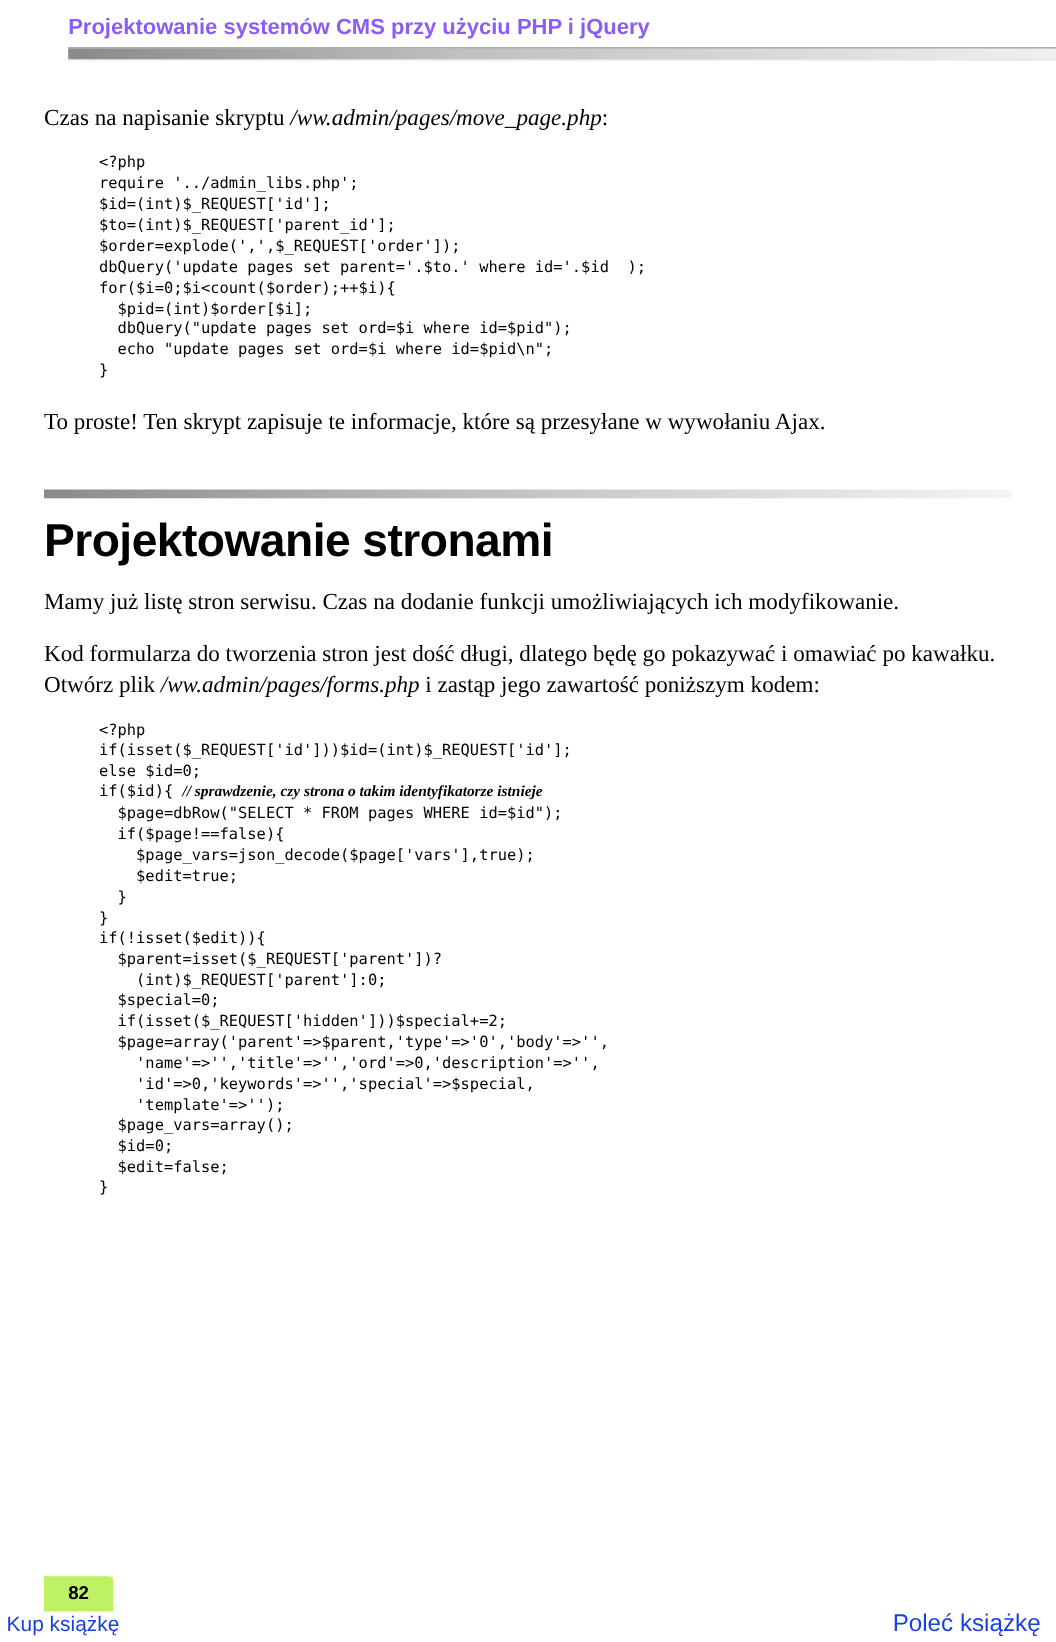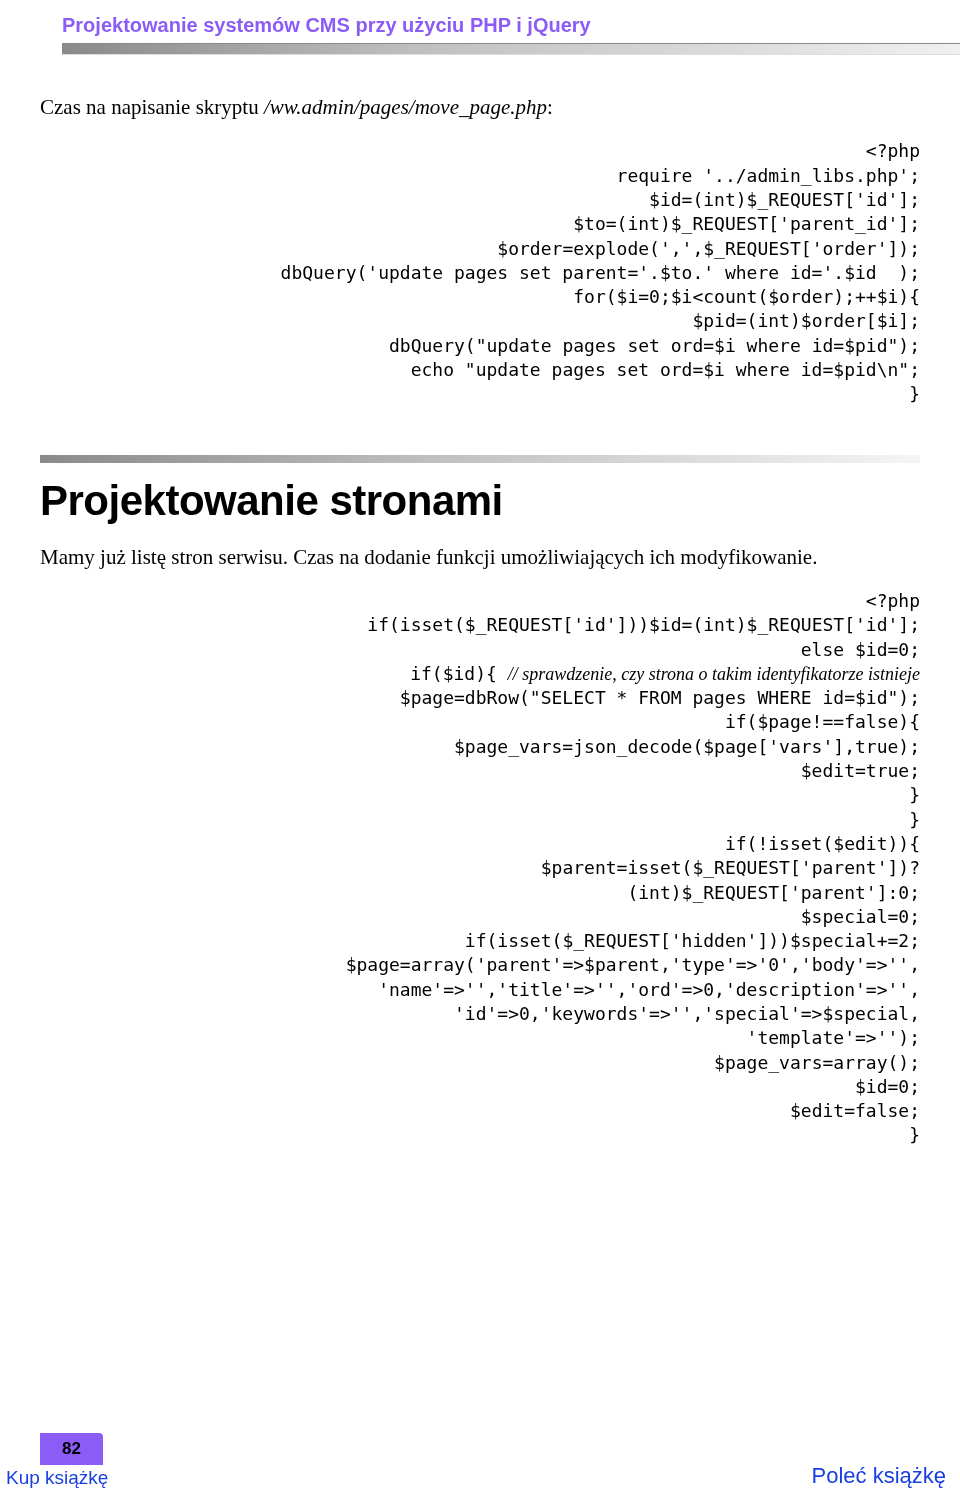--- a/index.html
+++ b/index.html
@@ -30,48 +30,47 @@
     padding:28px 40px 0 40px;
   }
   .para {
     font-size:21px;
     line-height:1.35;
     margin:0 0 18px 0;
   }
   .italic { font-style:italic;text-align:center; }
   .code-block {
     font-family: 'Lucida Console', Monaco, monospace;
-    font-size:18px;
+    font-size:14px;
     line-height:1.35;
     white-space:pre;
     margin:0 0 22px 50px;
-    text-align:right;
   }
-  .code-block .cmt { font-family: Georgia, serif; font-style:italic; }
+  .code-block .cmt { font-family: Georgia, serif; font-style:italic;font-weight:bold; }
   .section-rule {
     height:8px;
     margin:48px 0 14px 0;
     background:linear-gradient(to right, #8a8a8a 0%, #c0c0c0 45%, #f5f5f5 100%);
   }
   .section-title {
     font-family: Verdana, Arial, sans-serif;
     font-weight:bold;
     font-size:42px;
     margin:0 0 18px 0;
     letter-spacing:-0.5px;
   }
   .footer {
     position:absolute;
     left:0; right:0; bottom:0;
     height:60px;
   }
   .page-num-box {
     position:absolute;
     left:40px; bottom:28px;
-    background:#8b5cf6;
+    background:#bef264;
     padding:6px 22px 6px 22px;
     font-family: Verdana, Arial, sans-serif;
     font-weight:bold;
     font-size:17px;
     border-top-right-radius:4px;
   }
   .footer-link-left {
     position:absolute;
     left:6px; bottom:4px;
     color:#1a3fe0;
@@ -105,26 +104,30 @@
 $id=(int)$_REQUEST['id'];
 $to=(int)$_REQUEST['parent_id'];
 $order=explode(',',$_REQUEST['order']);
 dbQuery('update pages set parent='.$to.' where id='.$id  );
 for($i=0;$i&lt;count($order);++$i){
   $pid=(int)$order[$i];
   dbQuery("update pages set ord=$i where id=$pid");
   echo "update pages set ord=$i where id=$pid\n";
 }</span></div>
 
+  <p class="para">To proste! Ten skrypt zapisuje te informacje, które są przesyłane w wywołaniu Ajax.</p>
 
   <div class="section-rule"></div>
   <h1 class="section-title">Projektowanie stronami</h1>
 
   <p class="para">Mamy już listę stron serwisu. Czas na dodanie funkcji umożliwiających ich modyfikowanie.</p>
 
+  <p class="para">
+    <span>Kod formularza do tworzenia stron jest dość długi, dlatego będę go pokazywać i omawiać po kawałku. Otwórz plik </span><span class="italic">/ww.admin/pages/forms.php</span><span> i zastąp jego zawartość poniższym kodem:</span>
+  </p>
 
   <div class="code-block"><span>&lt;?php
 if(isset($_REQUEST['id']))$id=(int)$_REQUEST['id'];
 else $id=0;
 if($id){ </span><span class="cmt">// sprawdzenie, czy strona o takim identyfikatorze istnieje</span><span>
   $page=dbRow("SELECT * FROM pages WHERE id=$id");
   if($page!==false){
     $page_vars=json_decode($page['vars'],true);
     $edit=true;
   }

